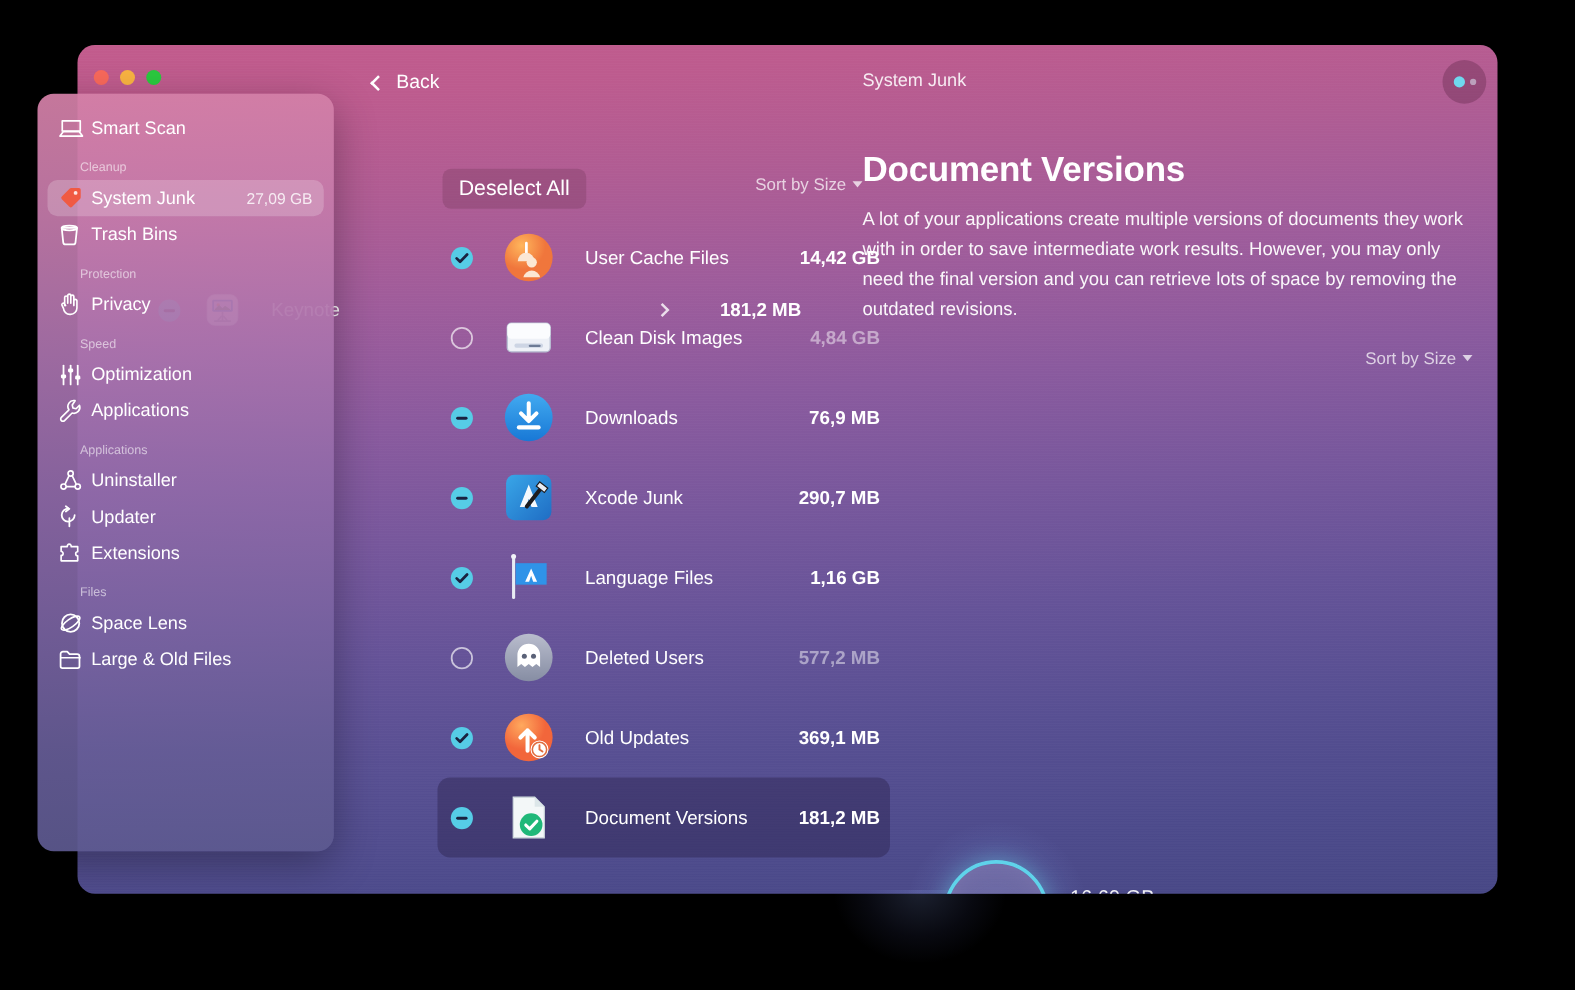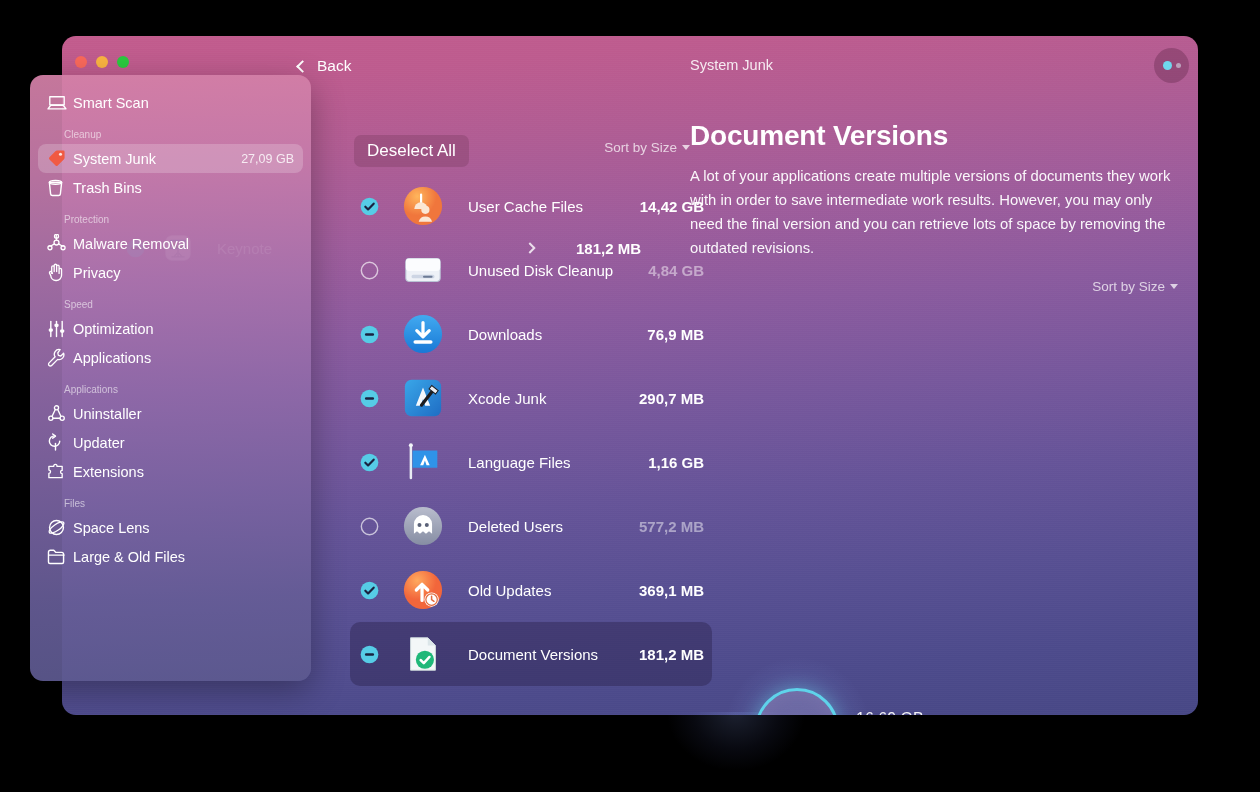--- a/index.html
+++ b/index.html
@@ -81,21 +81,21 @@
     display: flex; align-items: center; justify-content: center; gap: 4px;
     cursor: pointer;
   }
   .av-dot1 { width: 9px; height: 9px; border-radius: 50%; background: #6fd8ee; }
   .av-dot2 { width: 5px; height: 5px; border-radius: 50%; background: rgba(200,190,210,.75); }
 
   
   .sidebar {
     position: absolute;
     left: 30px; top: 75px;
-    width: 281px; height: 606px;
+    width: 237px; height: 606px;
     border-radius: 13px;
     background: linear-gradient(178deg,
         rgba(212,128,167,.93) 0%,
         rgba(196,122,170,.93) 16%,
         rgba(169,114,172,.93) 34%,
         rgba(143,105,168,.93) 52%,
         rgba(120,98,160,.93) 70%,
         rgba(101,92,150,.93) 86%,
         rgba(92,89,143,.93) 100%);
     overflow: hidden;
@@ -292,21 +292,21 @@
               </svg>
             </span>
             <span class="row-ico">
               <svg viewBox="0 0 44 44">
                 <rect x="4" y="10" width="36" height="24" rx="3.5" fill="#eef1f7" stroke="#b9c2d4" stroke-width="1.1"></rect>
                 <rect x="4" y="10" width="36" height="13" rx="3.5" fill="#fbfcfe"></rect>
                 <rect x="10" y="27" width="24" height="3.6" rx="1.6" fill="#cdd5e4"></rect>
                 <rect x="22" y="28" width="10" height="2" rx="1" fill="#6d7b95"></rect>
               </svg>
             </span>
-            <span class="row-name">Unused Disk Cleanup</span>
+            <span class="row-name">Clean Disk Images</span>
             <span class="row-size dim">4,84 GB</span>
           </div>
           <div class="row">
             <span class="cb">
               <svg width="19" height="19" viewBox="0 0 20 20">
                 <circle cx="10" cy="10" r="9.3" fill="#56cce6"></circle>
                 <rect x="5.2" y="8.8" width="9.6" height="2.5" rx="1.25" fill="#1a2340"></rect>
               </svg>
             </span>
             <span class="row-ico">
@@ -508,32 +508,20 @@
             <svg width="17" height="18" viewBox="0 0 18 19">
               <path d="M2.5 3.5h13l-1.3 12.2a2 2 0 01-2 1.8H5.8a2 2 0 01-2-1.8z" fill="none" stroke="#fff" stroke-width="1.5" stroke-linejoin="round"></path>
               <ellipse cx="9" cy="3.5" rx="6.5" ry="2" fill="none" stroke="#fff" stroke-width="1.5"></ellipse>
             </svg>
           </span>
           <span class="sb-label">Trash Bins</span>
         </div>
         <div class="sb-head">Protection</div>
         <div class="sb-row">
           <span class="sb-ico">
-            <svg width="19" height="19" viewBox="0 0 20 20">
-              <circle cx="10" cy="9" r="2.6" fill="none" stroke="#fff" stroke-width="1.4"></circle>
-              <path d="M10 6.4c0-3 -.8-4.6 0-5.4M7.8 10.4C5.2 11.9 4 13.1 2.9 12.8M12.2 10.4c2.6 1.5 3.8 2.7 4.9 2.4" fill="none" stroke="#fff" stroke-width="1.4" stroke-linecap="round"></path>
-              <circle cx="10" cy="2.3" r="2.1" fill="none" stroke="#fff" stroke-width="1.4"></circle>
-              <circle cx="3.1" cy="14.5" r="2.1" fill="none" stroke="#fff" stroke-width="1.4"></circle>
-              <circle cx="16.9" cy="14.5" r="2.1" fill="none" stroke="#fff" stroke-width="1.4"></circle>
-            </svg>
-          </span>
-          <span class="sb-label">Malware Removal</span>
-        </div>
-        <div class="sb-row">
-          <span class="sb-ico">
             <svg width="17" height="19" viewBox="0 0 18 20">
               <path d="M5 11V4.2a1.3 1.3 0 012.6 0V9m0-1.2V2.6a1.3 1.3 0 012.6 0V9m0-1.4V3.4a1.3 1.3 0 012.6 0V11m0-4a1.3 1.3 0 012.6 0v6a5.5 5.5 0 01-5.5 5.5H9.4A5.5 5.5 0 014 13.3l-1.3-2.6a1.3 1.3 0 012.2-1.3L5.8 11" fill="none" stroke="#fff" stroke-width="1.4" stroke-linecap="round" stroke-linejoin="round"></path>
             </svg>
           </span>
           <span class="sb-label">Privacy</span>
         </div>
         <div class="sb-head">Speed</div>
         <div class="sb-row">
           <span class="sb-ico">
             <svg width="19" height="18" viewBox="0 0 20 19">

